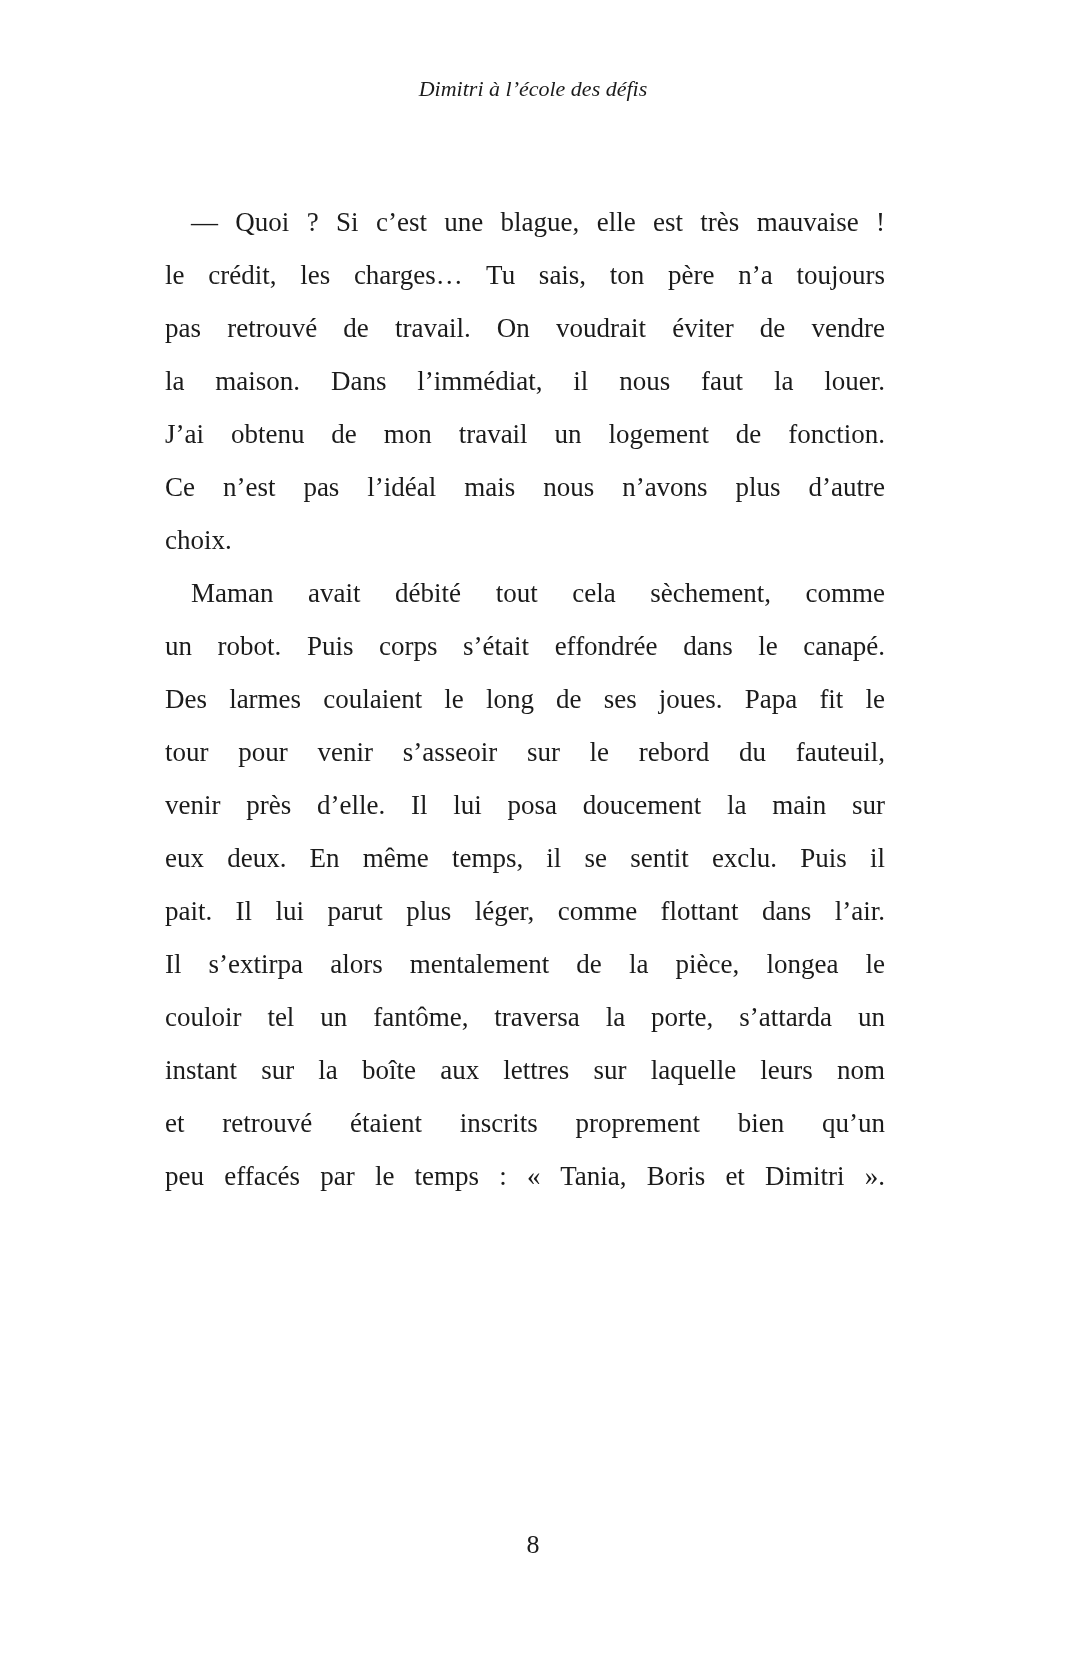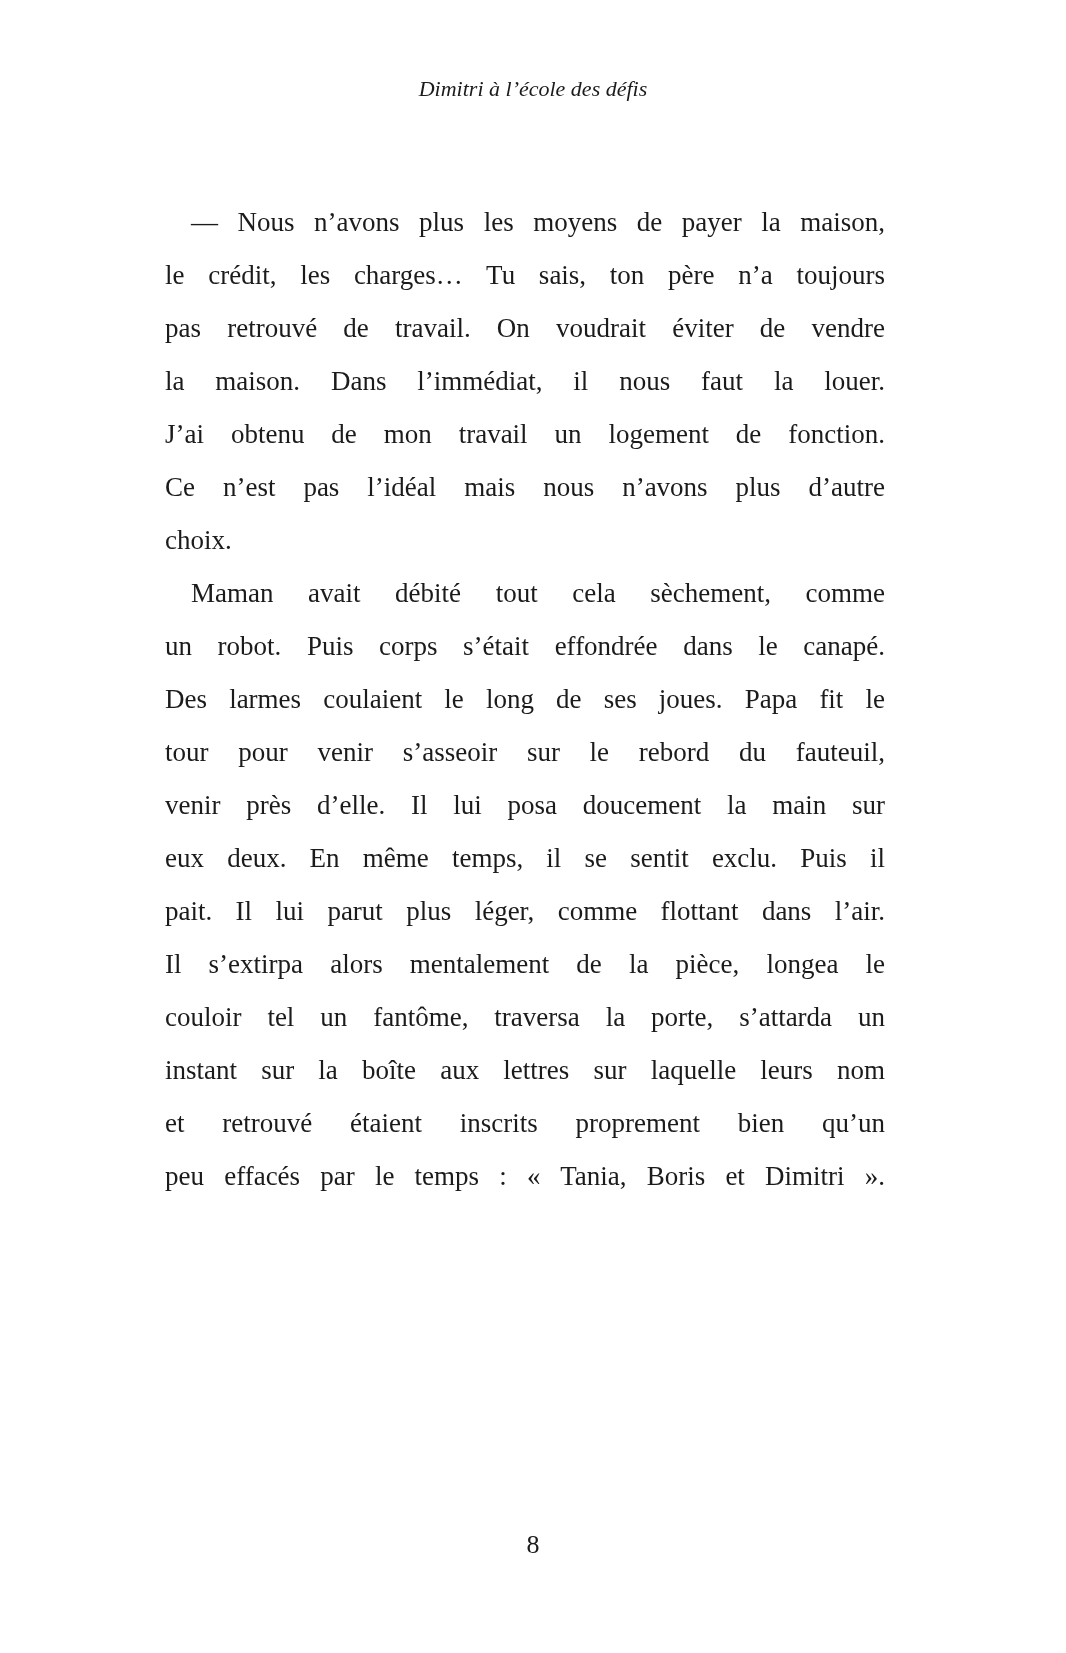--- a/index.html
+++ b/index.html
@@ -61,21 +61,21 @@
   }
 </style>
 </head>
 <body>
 
 <div class="page">
 
   <div class="running-header">Dimitri à l’école des défis</div>
 
   <div class="body-text">
-      <div class="line indent">— Nous n’avons plus les moyens de payer la maison,</div>
+      <div class="line indent">— Quoi ? Si c’est une blague, elle est très mauvaise !</div>
       <div class="line">le crédit, les charges… Tu sais, ton père n’a toujours</div>
       <div class="line">pas retrouvé de travail. On voudrait éviter de vendre</div>
       <div class="line">la maison. Dans l’immédiat, il nous faut la louer.</div>
       <div class="line">J’ai obtenu de mon travail un logement de fonction.</div>
       <div class="line">Ce n’est pas l’idéal mais nous n’avons plus d’autre</div>
       <div class="line last-left">choix.</div>
       <div class="line indent">Maman avait débité tout cela sèchement, comme</div>
       <div class="line">un robot. Puis corps s’était effondrée dans le canapé.</div>
       <div class="line">Des larmes coulaient le long de ses joues. Papa fit le</div>
       <div class="line">tour pour venir s’asseoir sur le rebord du fauteuil,</div>

